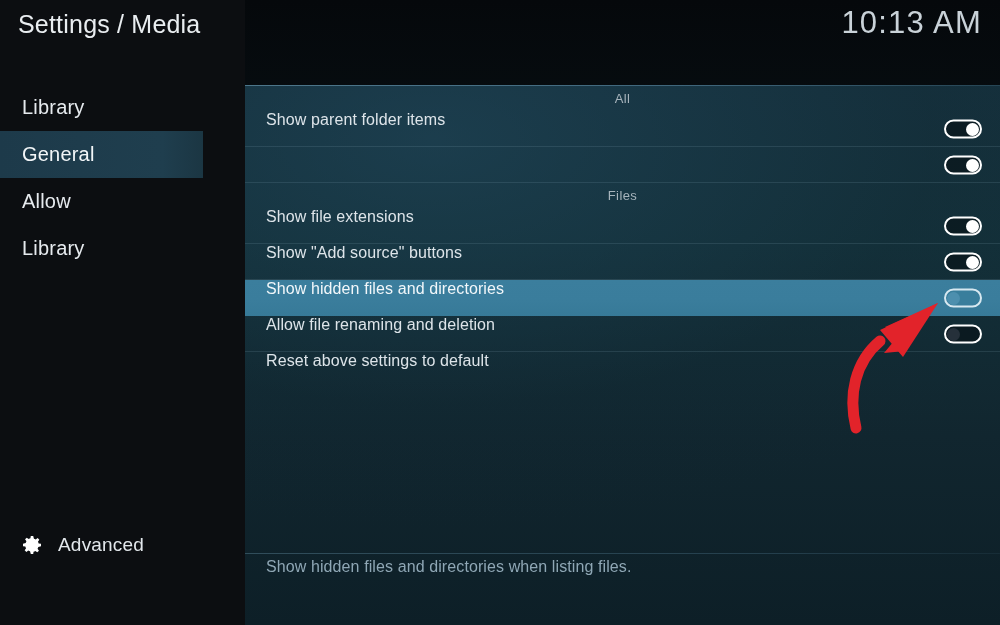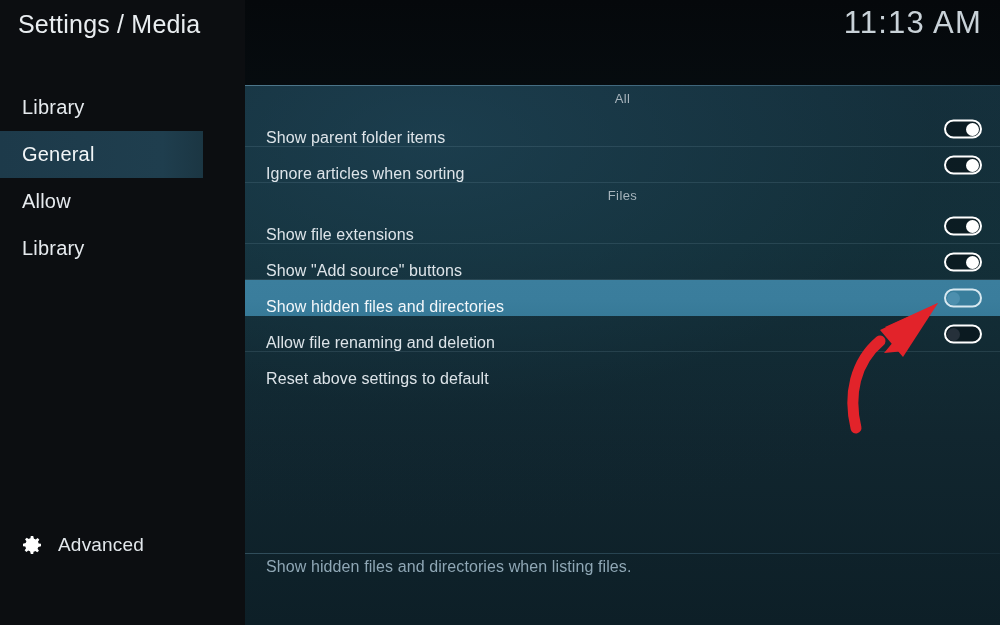--- a/index.html
+++ b/index.html
@@ -97,21 +97,21 @@
     z-index:2;
   }
   .section-header {
     height:25px;
     display:flex; align-items:center; justify-content:center;
     font-size:13px; color:#a7b4bc; letter-spacing:0.4px;
   }
   .setting-row {
     position:relative;
     height:36px; width:755px;
-    display:flex; align-items:flex-end;
+    display:flex; align-items:flex-start;
   }
   .setting-row .label {
     margin-left:21px;
     font-size:16px; color:#dde4e9; letter-spacing:0.1px;
     white-space:nowrap;
   }
   .setting-row.highlight {
     background:linear-gradient(to bottom, #3b7e9d 0%, #3a7d9c 55%, #377a98 100%);
   }
   .setting-row.highlight .label { color:#f2f7fa; }
@@ -176,21 +176,20 @@
 
       <div class="setting-row">
         <span class="label">Show parent folder items</span>
         <span class="toggle on">
           <span class="knob"></span>
         </span>
         <span class="row-sep"></span>
       </div>
 
       <div class="setting-row">
-        <span class="label">Ignore articles when sorting</span>
         <span class="toggle on">
           <span class="knob"></span>
         </span>
         <span class="row-sep"></span>
       </div>
 
       <div class="section-header">Files</div>
 
       <div class="setting-row">
         <span class="label">Show file extensions</span>
@@ -254,21 +253,21 @@
       <span>
         <svg id="gear-icon" viewBox="0 0 24 24" xmlns="http://www.w3.org/2000/svg">
           <path fill="#ffffff" d="M12 8.4a3.6 3.6 0 1 0 0 7.2 3.6 3.6 0 0 0 0-7.2zm0 5.6a2 2 0 1 1 0-4 2 2 0 0 1 0 4z"></path>
           <path fill="#ffffff" d="M21 13.2v-2.4l-2.35-.38a6.9 6.9 0 0 0-.72-1.74l1.4-1.93-1.7-1.7-1.93 1.4a6.9 6.9 0 0 0-1.74-.72L13.2 3h-2.4l-.38 2.35a6.9 6.9 0 0 0-1.74.72L6.75 4.67l-1.7 1.7 1.4 1.93a6.9 6.9 0 0 0-.72 1.74L3 10.8v2.4l2.35.38c.16.62.4 1.2.72 1.74l-1.4 1.93 1.7 1.7 1.93-1.4c.54.32 1.12.56 1.74.72L10.8 21h2.4l.38-2.35a6.9 6.9 0 0 0 1.74-.72l1.93 1.4 1.7-1.7-1.4-1.93c.32-.54.56-1.12.72-1.74L21 13.2z"></path>
         </svg>
       </span>
       <span id="advanced-label">Advanced</span>
     </div>
   </div>
 
-  <div id="clock">11:13 AM</div>
+  <div id="clock">10:13 AM</div>
 
   <svg id="annotation" viewBox="0 0 1000 625" xmlns="http://www.w3.org/2000/svg">
     <path d="M 856 428 C 848 395 855 362 880 341" fill="none" stroke="#e2232a" stroke-width="11" stroke-linecap="round"></path>
     <path d="M 938 303 L 885 327 L 899 335 L 884 353 L 905 351 L 910 338 Z" fill="#e2232a"></path>
     <path d="M 938 303 L 880 330 L 903 357 Z" fill="#e2232a"></path>
   </svg>
 
 </div>
 
 </body></html>

